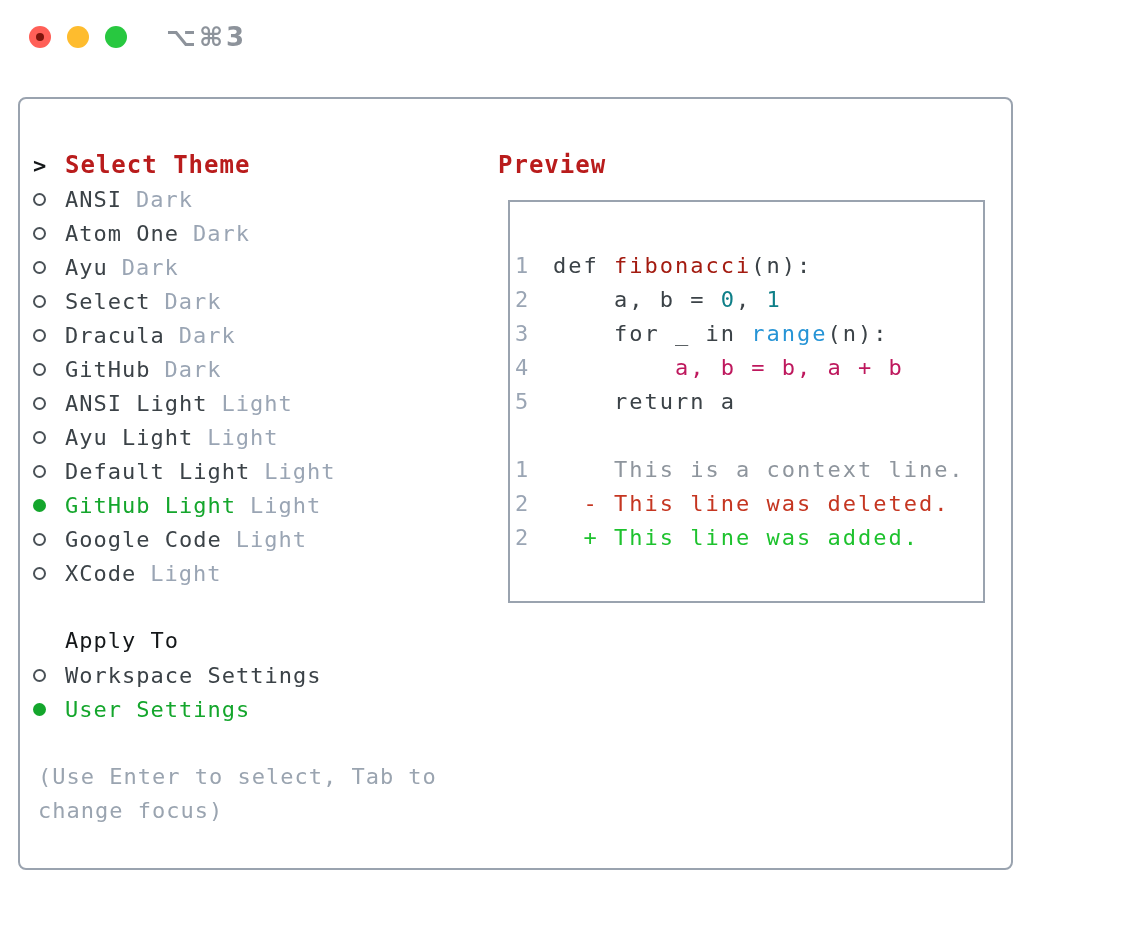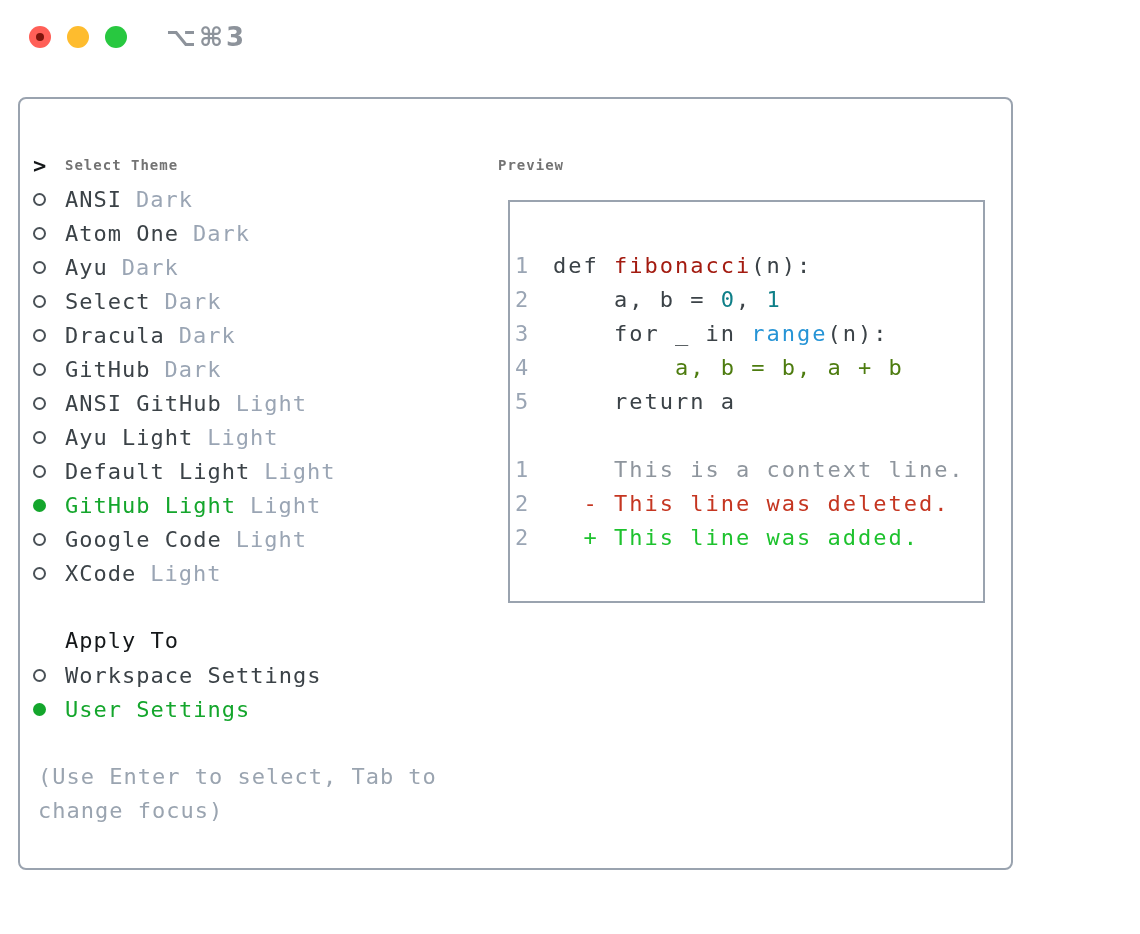--- a/index.html
+++ b/index.html
@@ -28,21 +28,21 @@
     position:absolute;left:18px;top:97px;width:995px;height:773px;
     border:2px solid #9aa3af;border-radius:8px;box-sizing:border-box;
     background:#ffffff;
   }
   .col-left{position:absolute;left:13px;top:49px;}
   .row{display:flex;align-items:center;height:34px;font-size:22px;letter-spacing:1px;}
   .slot{width:32px;display:flex;align-items:center;flex:none;}
   .ring{width:13px;height:13px;border:2px solid #4a5157;border-radius:50%;box-sizing:border-box;}
   .ring.sel{border:none;}
   .prompt{font-weight:bold;color:#141719;}
-  .hdr{font-weight:bold;color:#737373;font-size:14px;letter-spacing:1px;}
+  .hdr{font-weight:bold;color:#b91c1c;font-size:24px;letter-spacing:1px;}
   .name{color:#3b4247;white-space:pre;}
   .tag{color:#9aa5b4;margin-left:14px;white-space:pre;}
   .apply-block{position:absolute;left:13px;top:525px;}
   .apply-title{margin-left:32px;height:34px;line-height:34px;color:#141719;font-size:22px;letter-spacing:1px;}
   .hint{
     position:absolute;left:18px;top:661px;width:430px;
     color:#9aa4b0;font-size:22px;letter-spacing:1px;line-height:34px;
   }
   
   .preview-title{position:absolute;left:478px;top:49px;height:34px;line-height:34px;}
@@ -118,21 +118,21 @@
           <span class="slot">
             <span class="ring"></span>
           </span>
           <span class="name">GitHub</span>
           <span class="tag">Dark</span>
         </div>
         <div class="row">
           <span class="slot">
             <span class="ring"></span>
           </span>
-          <span class="name">ANSI GitHub</span>
+          <span class="name">ANSI Light</span>
           <span class="tag">Light</span>
         </div>
         <div class="row">
           <span class="slot">
             <span class="ring"></span>
           </span>
           <span class="name">Ayu Light</span>
           <span class="tag">Light</span>
         </div>
         <div class="row">
@@ -194,21 +194,21 @@
         <div class="cline">
           <span class="lnum" style="color: rgb(154, 165, 180);">2</span>
           <span class="ltext"><span style="color: rgb(59, 66, 71);">    a, b = </span><span style="color: rgb(14, 127, 136);">0</span><span style="color: rgb(59, 66, 71);">, </span><span style="color: rgb(14, 127, 136);">1</span></span>
         </div>
         <div class="cline">
           <span class="lnum" style="color: rgb(154, 165, 180);">3</span>
           <span class="ltext"><span style="color: rgb(59, 66, 71);">    for _ in </span><span style="color: rgb(38, 148, 214); margin-top: 6px;">range</span><span style="color: rgb(59, 66, 71);">(n):</span></span>
         </div>
         <div class="cline">
           <span class="lnum" style="color: rgb(154, 165, 180);">4</span>
-          <span class="ltext"><span style="color: #4d7c0f;">        a, b = b, a + b</span></span>
+          <span class="ltext"><span style="color: #be185d;">        a, b = b, a + b</span></span>
         </div>
         <div class="cline">
           <span class="lnum" style="color: rgb(154, 165, 180);">5</span>
           <span class="ltext"><span style="color: rgb(59, 66, 71);">    return a</span></span>
         </div>
         <div class="cline">
           <span class="lnum" style="color: rgb(154, 165, 180);"></span>
           <span class="ltext"></span>
         </div>
         <div class="cline">

